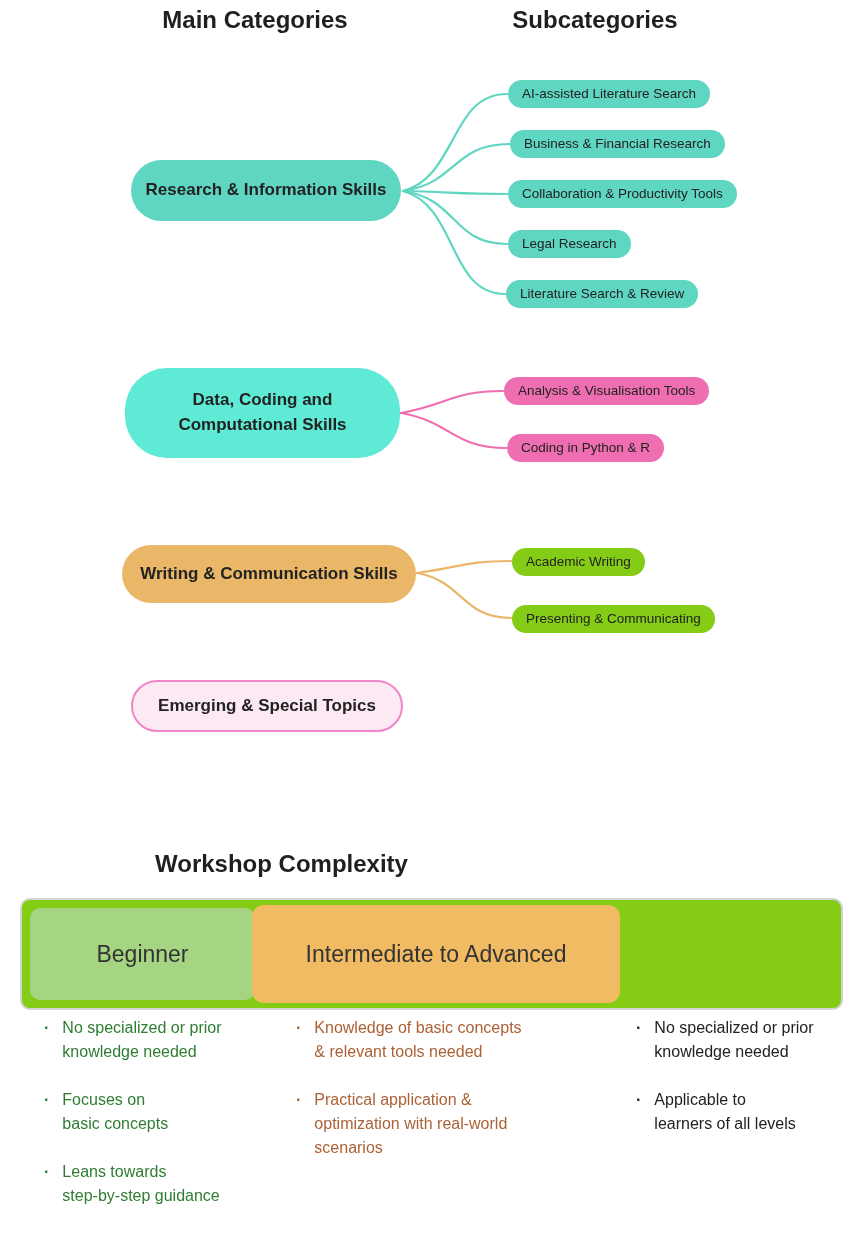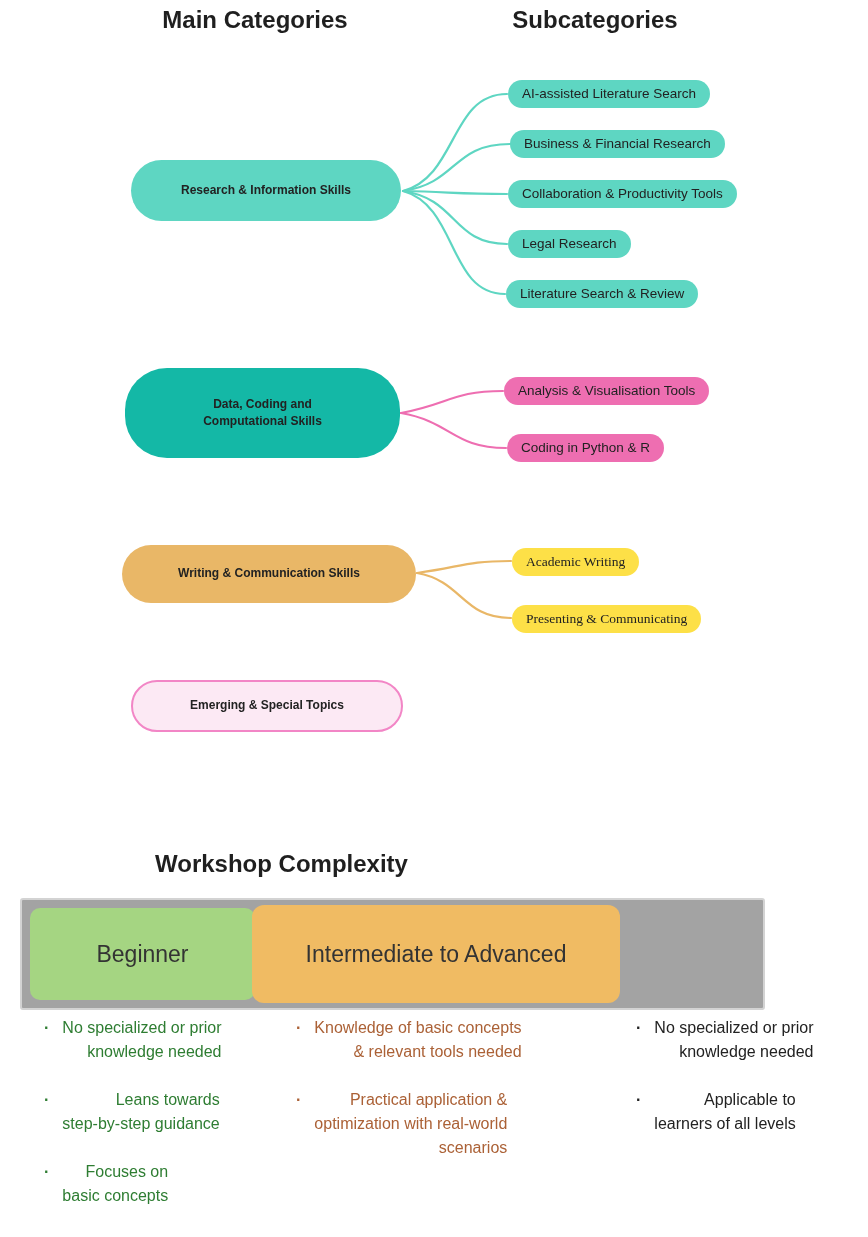--- a/index.html
+++ b/index.html
@@ -19,53 +19,53 @@
     font-size: 24px; font-weight: 700; color: #1f1f1f;
     text-align: center; width: 260px; top: 6px;
   }
   #hdr-main { left: 125px; }
   #hdr-sub  { left: 465px; }
 
   
   .main-node {
     display: flex; align-items: center; justify-content: center;
     text-align: center;
-    font-weight: 700; font-size: 12px; color: #222222;
+    font-weight: 700; font-size: 17px; color: #222222;
     line-height: 1.45;
   }
   #node-research { left: 131px; top: 160px; width: 270px; height: 61px;
                    background: #5ed6c2; border-radius: 31px; }
   #node-data     { left: 125px; top: 368px; width: 275px; height: 90px;
-                   background: #14b8a6; border-radius: 42px; }
+                   background: #5eead4; border-radius: 42px; }
   #node-writing  { left: 122px; top: 545px; width: 294px; height: 58px;
                    background: #e9b767; border-radius: 29px; }
   #node-emerging { left: 131px; top: 680px; width: 272px; height: 52px;
                    background: #fce9f4; border: 2px solid #f286c6;
                    border-radius: 28px; }
 
   .pill {
     display: inline-block;
     font-size: 13.5px; color: #222222;
     padding: 6px 14px; border-radius: 14px;
     white-space: nowrap; line-height: 1.2;
   }
   .pill-teal   { background: #5ed6c2; }
   .pill-pink   { background: #ee6eb1; }
-  .pill-orange { background: #fde047; font-family: Liberation Serif, serif; }
+  .pill-orange { background: #84cc16; }
 
   #svg-connectors { left: 0; top: 0; pointer-events: none; }
 
   
   #complexity-title {
     left: 155px; top: 850px;
     font-size: 24px; font-weight: 700; color: #1f1f1f;
   }
   #complexity-bar {
-    left: 20px; top: 898px; width: 745px; height: 112px;
-    background: #a3a3a3; border: 2px solid #d3d3d3; border-radius: 3px;
+    left: 20px; top: 898px; width: 823px; height: 112px;
+    background: #84cc16; border: 2px solid #d3d3d3; border-radius: 10px;
   }
   .segment {
     position: absolute;
     display: flex; align-items: center; justify-content: center;
     font-size: 23px; color: #333333;
   }
   #seg-beginner     { left: 8px;  top: 8px; width: 225px; height: 92px;
                       background: #a5d582; border-radius: 10px; }
   #seg-intermediate { left: 230px; top: 5px; width: 368px; height: 98px;
                       background: #f0bb63; border-radius: 12px; }
@@ -73,21 +73,21 @@
                       background: transparent; color: #222222; }
 
   
   .bullet-col {
     display: flex; flex-direction: column; gap: 24px;
     font-size: 16px; line-height: 1.5;
   }
   #col-beginner     { left: 44px;  top: 1016px; width: 240px; color: #2e7d32; }
   #col-intermediate { left: 296px; top: 1016px; width: 280px; color: #ab6136; }
   #col-forall       { left: 636px; top: 1016px; width: 220px; color: #222222; }
-  .bullet-item { display: flex; text-align: right; }
+  .bullet-item { display: flex; }
   .bullet-item::before {
     content: "\00B7";
     font-weight: 700;
     margin-right: 13px;
     flex: 0 0 auto;
   }
 </style>
 </head>
 <body>
 
@@ -139,26 +139,26 @@
   <div class="segment" id="seg-beginner">Beginner</div>
   <div class="segment" id="seg-intermediate">Intermediate to Advanced</div>
 </div>
 
 <div class="abs bullet-col" id="col-beginner">
   <div class="bullet-item">
     <span class="prelines">No specialized or prior
 knowledge needed</span>
     </div>
   <div class="bullet-item">
+    <span class="prelines">Focuses on
+basic concepts</span>
+    </div>
+  <div class="bullet-item">
     <span class="prelines">Leans towards
 step-by-step guidance</span>
-    </div>
-  <div class="bullet-item">
-    <span class="prelines">Focuses on
-basic concepts</span>
     </div>
 </div>
 
 <div class="abs bullet-col" id="col-intermediate">
   <div class="bullet-item">
     <span class="prelines">Knowledge of basic concepts
 &amp; relevant tools needed</span>
     </div>
   <div class="bullet-item">
     <span class="prelines">Practical application &amp;

